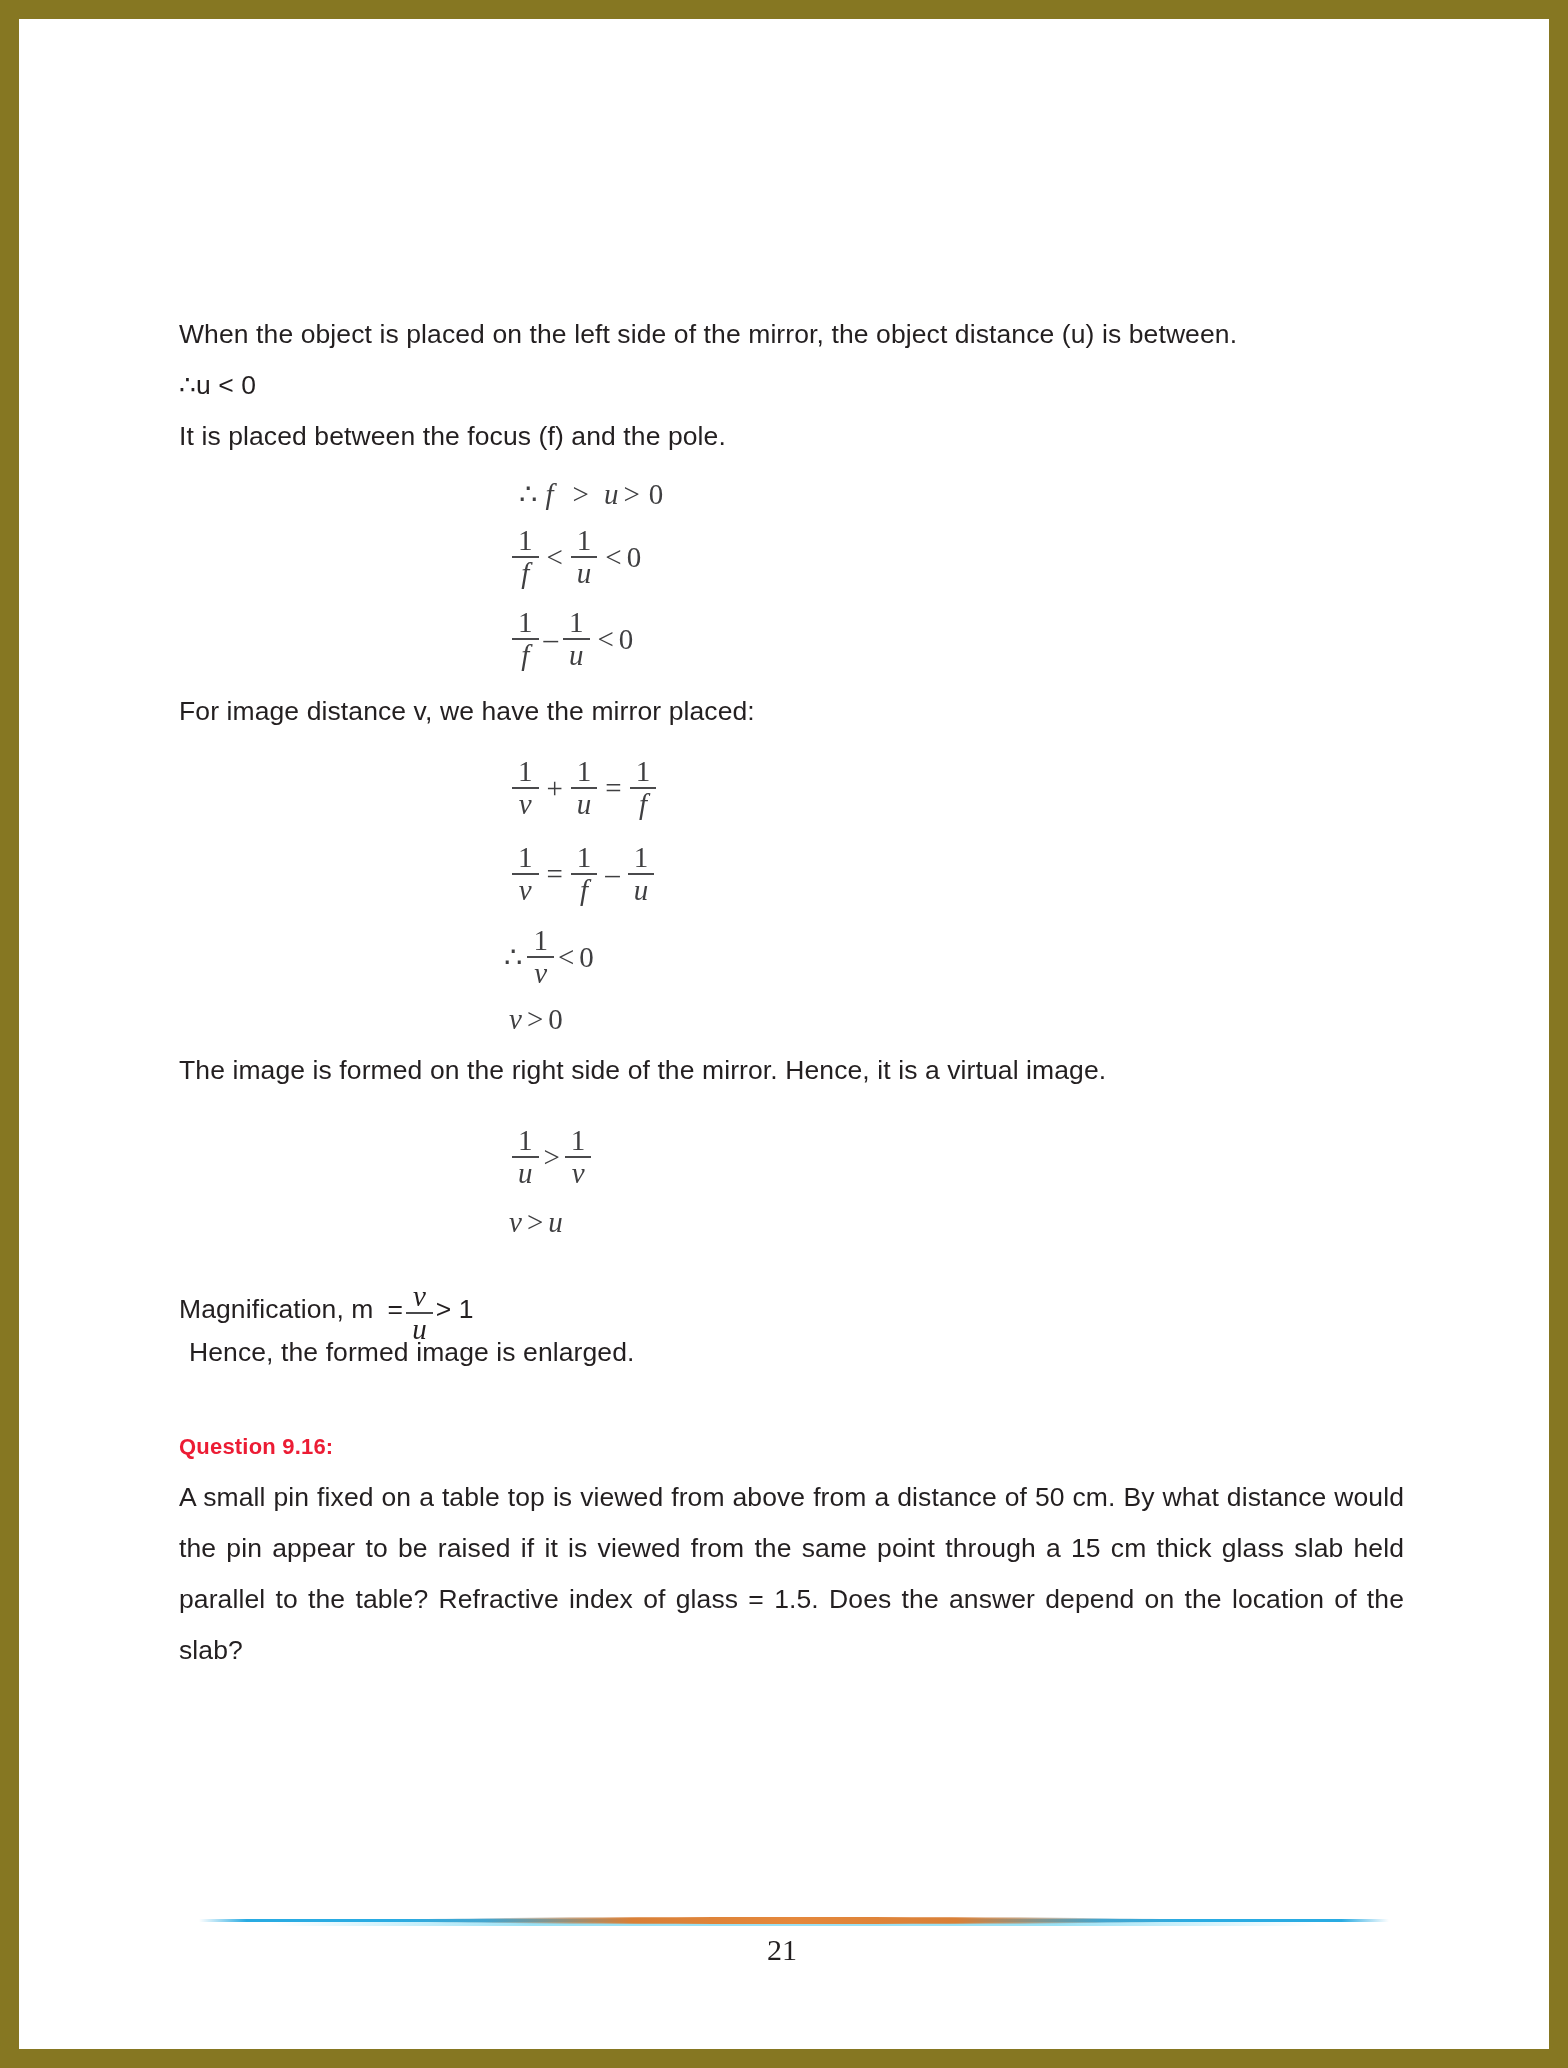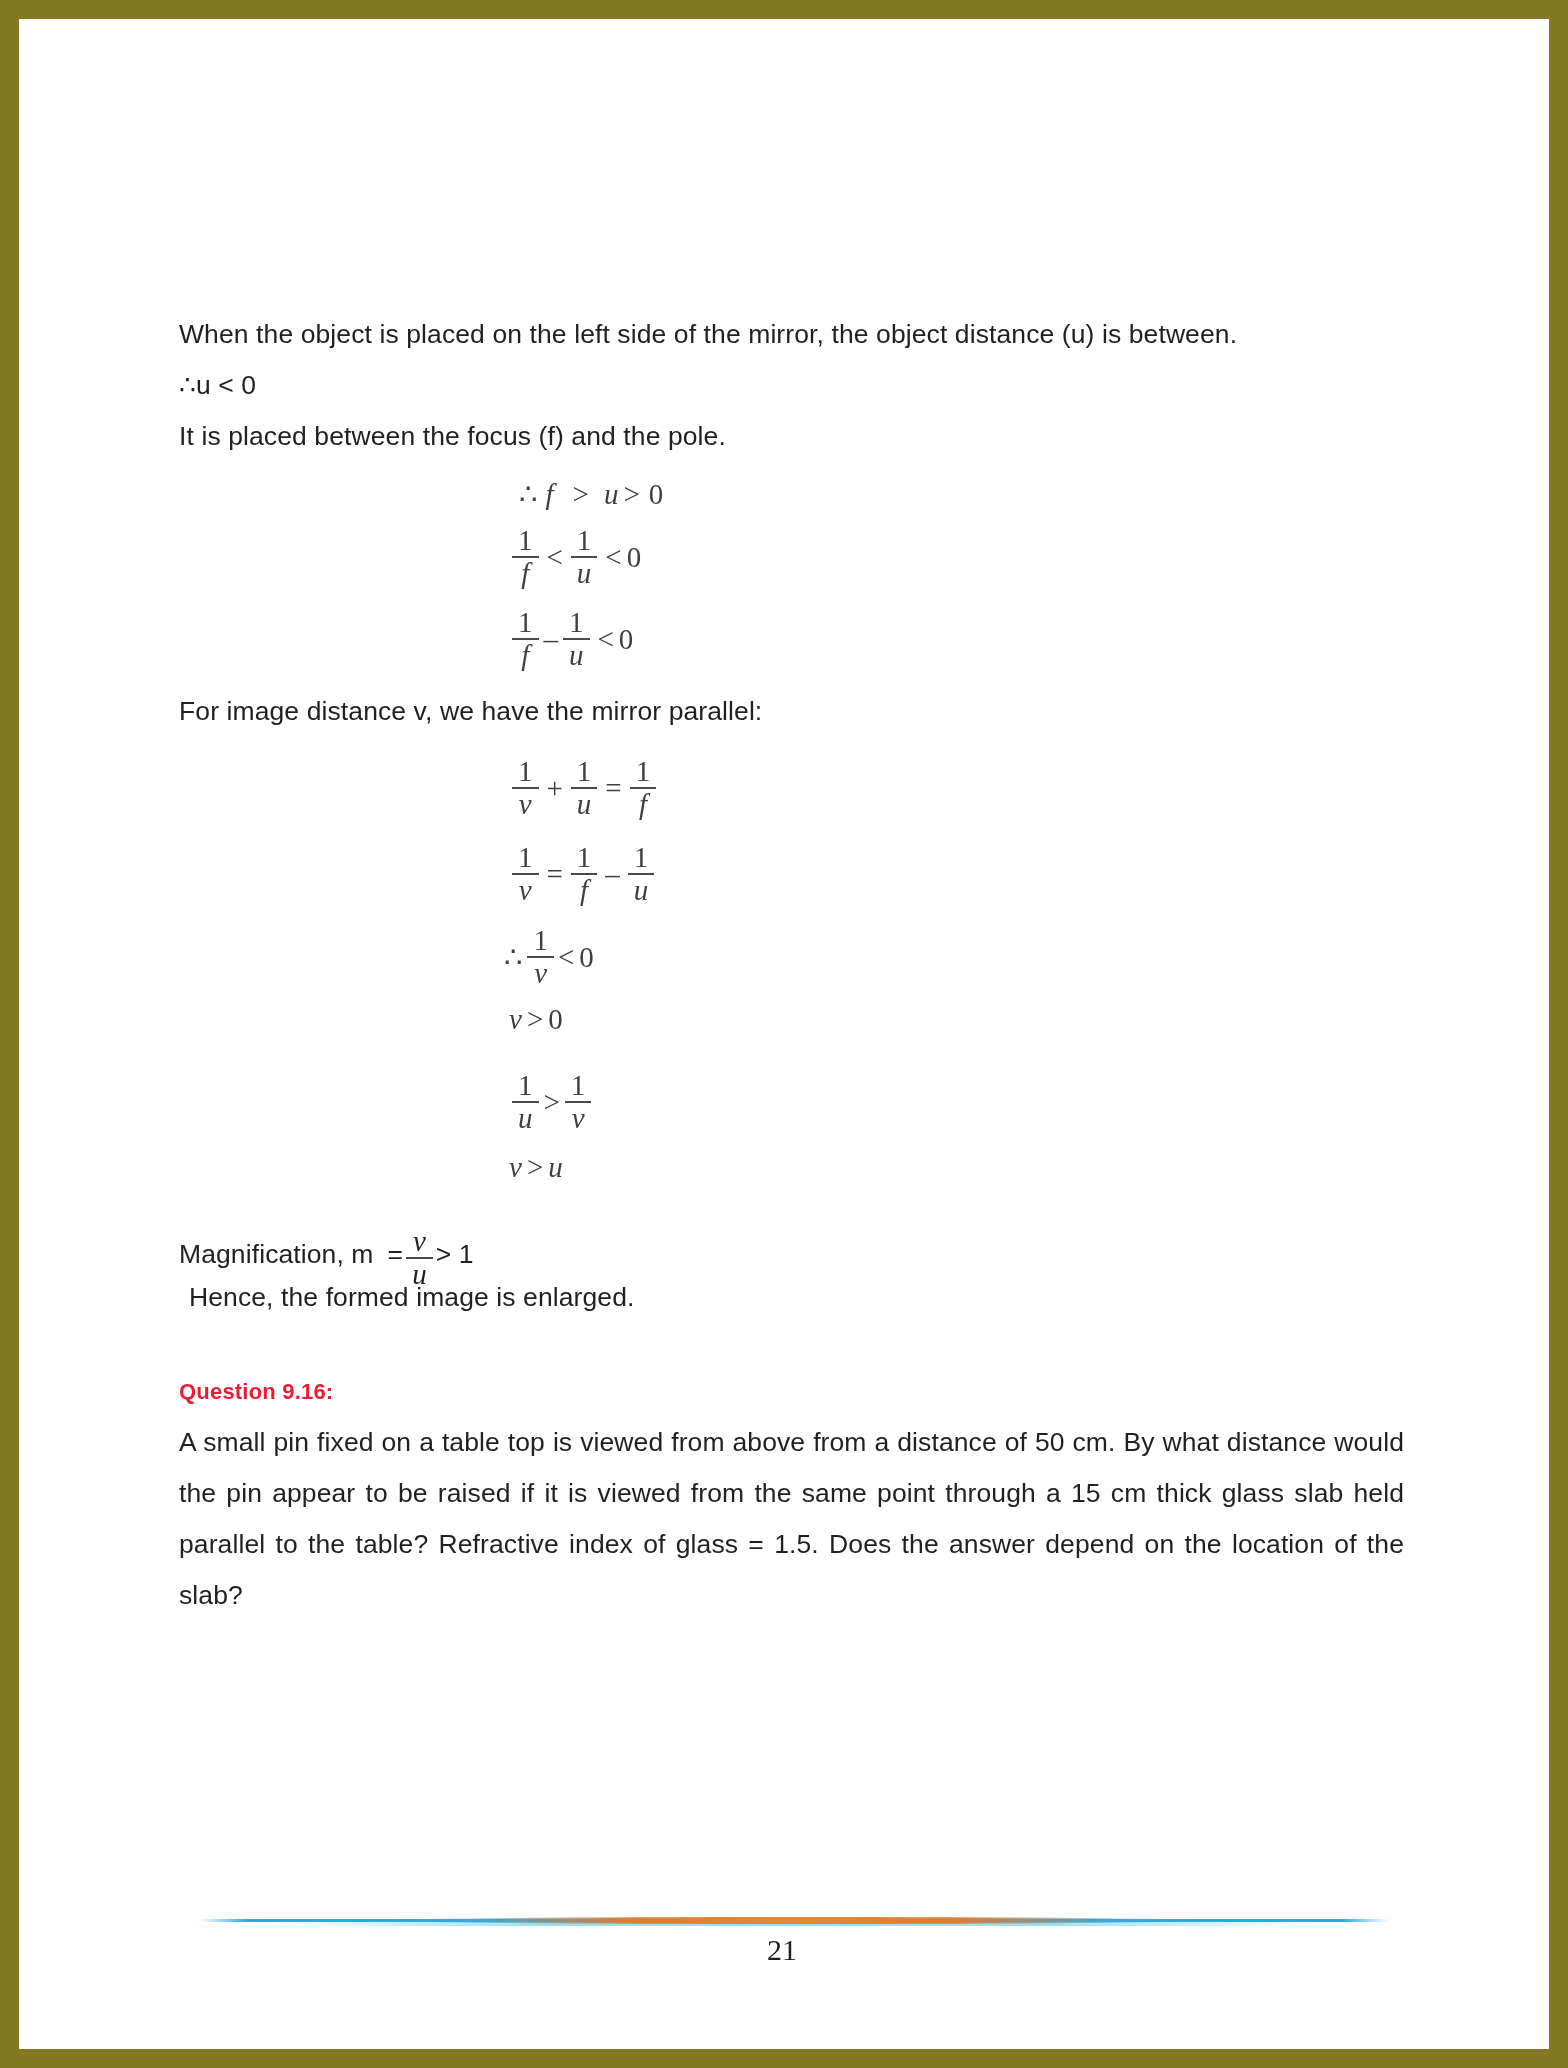--- a/index.html
+++ b/index.html
@@ -250,21 +250,21 @@
             <span class="num">1</span>
             <span class="bar"></span>
             <span class="den">u</span>
           </span>
           <span class="op">&lt;</span>
           <span class="sym">0</span>
         </div>
 
       </div>
 
-      <p class="para nojustify" style="margin-top:6px;">For image distance v, we have the mirror parallel:</p>
+      <p class="para nojustify" style="margin-top:6px;">For image distance v, we have the mirror placed:</p>
 
       <div class="math-block" style="margin-top:8px;">
 
         <div class="math-row" style="padding-left:330px; height:86px;">
           <span class="frac">
             <span class="num">1</span>
             <span class="bar"></span>
             <span class="den">v</span>
           </span>
           <span class="op">+</span>
@@ -313,20 +313,21 @@
         </div>
 
         <div class="math-row" style="padding-left:330px; height:44px;">
           <span class="sym-it">v</span>
           <span class="op">&gt;</span>
           <span class="sym">0</span>
         </div>
 
       </div>
 
+      <p class="para nojustify" style="margin-top:4px;">The image is formed on the right side of the mirror. Hence, it is a virtual image.</p>
 
 
       <div class="math-block" style="margin-top:18px;">
 
         <div class="math-row" style="padding-left:330px; height:86px;">
           <span class="frac">
             <span class="num">1</span>
             <span class="bar"></span>
             <span class="den">u</span>
           </span>

